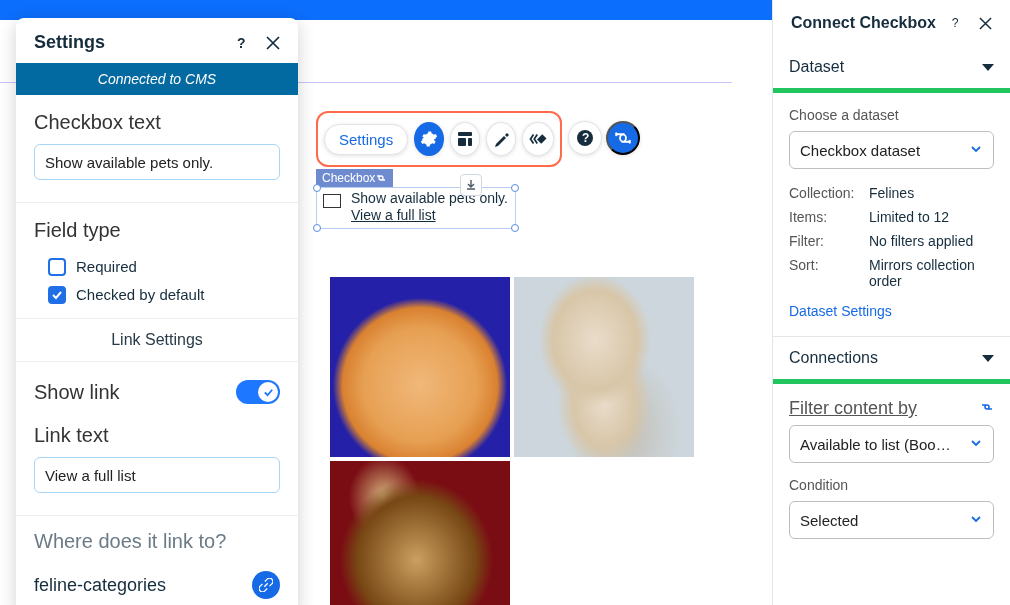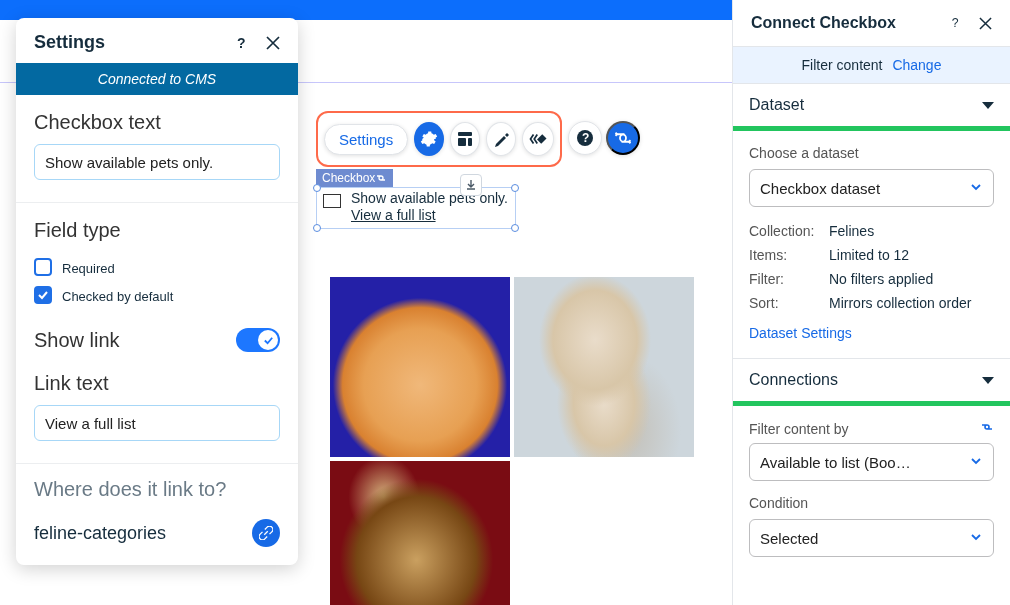--- a/index.html
+++ b/index.html
@@ -12,21 +12,21 @@
   .settings-panel { position:absolute; left:16px; top:18px; width:282px; background:#fff; border-radius:8px; box-shadow:0 4px 18px rgba(0,0,0,0.18); overflow-wrap:normal; }
   .settings-header { display:flex; align-items:center; justify-content:space-between; padding:14px 18px 10px; }
   .settings-header h1 { margin:0; font-size:18px; font-weight:700; }
   .header-icons { display:flex; gap:16px; }
   .icon-btn { background:none; border:none; padding:0; cursor:pointer; display:flex; align-items:center; justify-content:center; color:#162d3d; }
   .cms-banner { background:#0369a1; color:#fff; text-align:center; font-size:14px; padding:8px 0;font-style:italic; }
   .sect { padding:16px 18px 6px; }
   .label { font-size:20px; color:#333; margin-bottom:10px; display:block; }
   .text-input { width:100%; height:36px; border:1px solid #a7d7f7; border-radius:6px; padding:0 10px; font-size:15px; color:#222; background:#fff; }
   .divider { border-top:1px solid #eceef0; margin-top:16px; }
-  .checkrow { display:flex; align-items:flex-end; gap:10px; padding:6px 18px; font-size:13px; }
+  .checkrow { display:flex; align-items:flex-start; gap:10px; padding:6px 32px; font-size:15px; }
   .checkrow + .checkrow { padding-top:4px; }
   .cbx { width:18px; height:18px; border:2px solid #1f6fe6; border-radius:4px; display:inline-flex; align-items:center; justify-content:center; }
   .cbx.checked { background:#1f6fe6; }
   .cbx.checked svg { width:12px; height:12px; }
   .link-settings-title { text-align:center; font-size:16px; color:#2a3b47; padding:12px 0; border-bottom:1px solid #eceef0; border-top:1px solid #eceef0; margin-top:8px; }
   .toggle-row { display:flex; justify-content:space-between; align-items:center; padding:18px 18px 6px; }
   .toggle-row .label { margin:0; }
   .toggle { width:44px; height:24px; border-radius:12px; background:#1d77ff; position:relative; }
   .toggle .knob { position:absolute; right:2px; top:2px; width:20px; height:20px; border-radius:50%; background:#fff; display:flex; align-items:center; justify-content:center; }
   .linkto-row { display:flex; align-items:center; justify-content:space-between; padding:8px 18px 18px; }
@@ -66,36 +66,36 @@
     radial-gradient(ellipse at 50% 70%, #e9dcca 0%, #d8c6a8 24%, rgba(0,0,0,0) 37%),
     radial-gradient(ellipse at 62% 85%, #c3bfb6 0%, rgba(0,0,0,0) 35%),
     #cdd6dc; }
   .cat3 { background:
     radial-gradient(ellipse at 48% 55%, #caa060 0%, #774714 45%, rgba(0,0,0,0) 58%),
     radial-gradient(ellipse at 30% 20%, #d4b27c 0%, rgba(0,0,0,0) 20%),
     #7a0c13; }
   .cat3-wrap { position:absolute; left:330px; top:461px; width:180px; height:150px; overflow:hidden; }
 
   
-  .right-panel { position:absolute; right:0; top:0; width:278px; height:605px; background:#fff; border-left:1px solid #e3e6ea; overflow:hidden; display:flex; flex-direction:column; }
+  .right-panel { position:absolute; right:0; top:0; width:238px; height:605px; background:#fff; border-left:1px solid #e3e6ea; overflow:hidden; display:flex; flex-direction:column; }
   .rp-header { display:flex; justify-content:space-between; align-items:center; padding:14px 18px; }
   .rp-header h2 { margin:0; font-size:16px; font-weight:700; }
   .rp-header .hicons { display:flex; gap:16px; }
   .rp-filter-bar { background:#eaf3ff; padding:10px 16px; text-align:center; font-size:14px; border-top:1px solid #e3e6ea; border-bottom:1px solid #e3e6ea; }
   .rp-filter-bar .chg { color:#176ae6; margin-left:6px; }
   .rp-section-head { display:flex; justify-content:space-between; align-items:center; padding:12px 16px; font-size:16px; border-bottom:5px solid #22c55e; cursor:pointer; }
   .rp-body { padding:14px 16px 16px; }
   .rp-label { font-size:14px; color:#555; margin-bottom:8px; display:block; }
   .rp-select { width:100%; height:38px; border:1px solid #bdbdbf; border-radius:6px; padding:0 10px; display:flex; align-items:center; justify-content:space-between; font-size:15px; color:#222; background:#fff; }
   .rp-table { margin-top:12px; font-size:14px; }
   .rp-table .trow { display:flex; padding:4px 0; }
   .rp-table .tlab { width:80px; color:#555; }
   .rp-table .tval { flex:1; }
   .rp-link { color:#176ae6; font-size:14px; display:inline-block; margin-top:10px; }
-  .rp-subhead { display:flex; justify-content:space-between; align-items:center; padding:0 0 6px; font-size:14px; color:#555; }
+  .rp-subhead { display:flex; justify-content:space-between; align-items:center; padding:0 0 6px; font-size:18px; color:#555;text-decoration:underline; }
   .rp-subhead .zig { color:#176ae6; }
   .rp-sep { border-top:1px solid #e3e6ea; }
   .arrow-down { width:0;height:0;border-left:6px solid transparent;border-right:6px solid transparent;border-top:7px solid #162d3d; }
   .mini-chev svg{ width:14px; height:14px; }
 </style>
 </head>
 <body>
 
 <div class="canvas">
   <div class="topbar"></div>
@@ -134,20 +134,21 @@
     </div>
     <div class="checkrow">
       <span class="cbx checked">
         <svg viewBox="0 0 12 12">
             <path d="M2 6 L5 9 L10 3" stroke="#fff" stroke-width="2" fill="none"></path>
           </svg>
       </span>
       <span>Checked by default</span>
     </div>
 
+    <div class="link-settings-title">Link Settings</div>
 
     <div class="toggle-row">
       <span class="label">Show link</span>
       <div class="toggle">
         <div class="knob">
           <svg width="11" height="11" viewBox="0 0 12 12">
               <path d="M2 6 L5 9 L10 3" stroke="#1d77ff" stroke-width="2" fill="none"></path>
             </svg>
         </div>
       </div>
@@ -253,24 +254,20 @@
           <svg width="14" height="14" viewBox="0 0 16 16">
               <text x="3" y="13" font-size="14" fill="#162d3d">?</text>
             </svg>
         </button>
         <button class="icon-btn">
           <svg width="13" height="13" viewBox="0 0 14 14">
               <path d="M1 1 L13 13 M13 1 L1 13" stroke="#162d3d" stroke-width="1.6"></path>
             </svg>
         </button>
       </div>
-    </div>
-    <div class="rp-filter-bar">
-      <span>Filter content</span>
-      <a class="chg">Change</a>
     </div>
 
     <div class="rp-section-head">
       <span>Dataset</span>
       <span class="arrow-down"></span>
     </div>
     <div class="rp-body">
       <span class="rp-label">Choose a dataset</span>
       <div class="rp-select">
         <span>Checkbox dataset</span>

